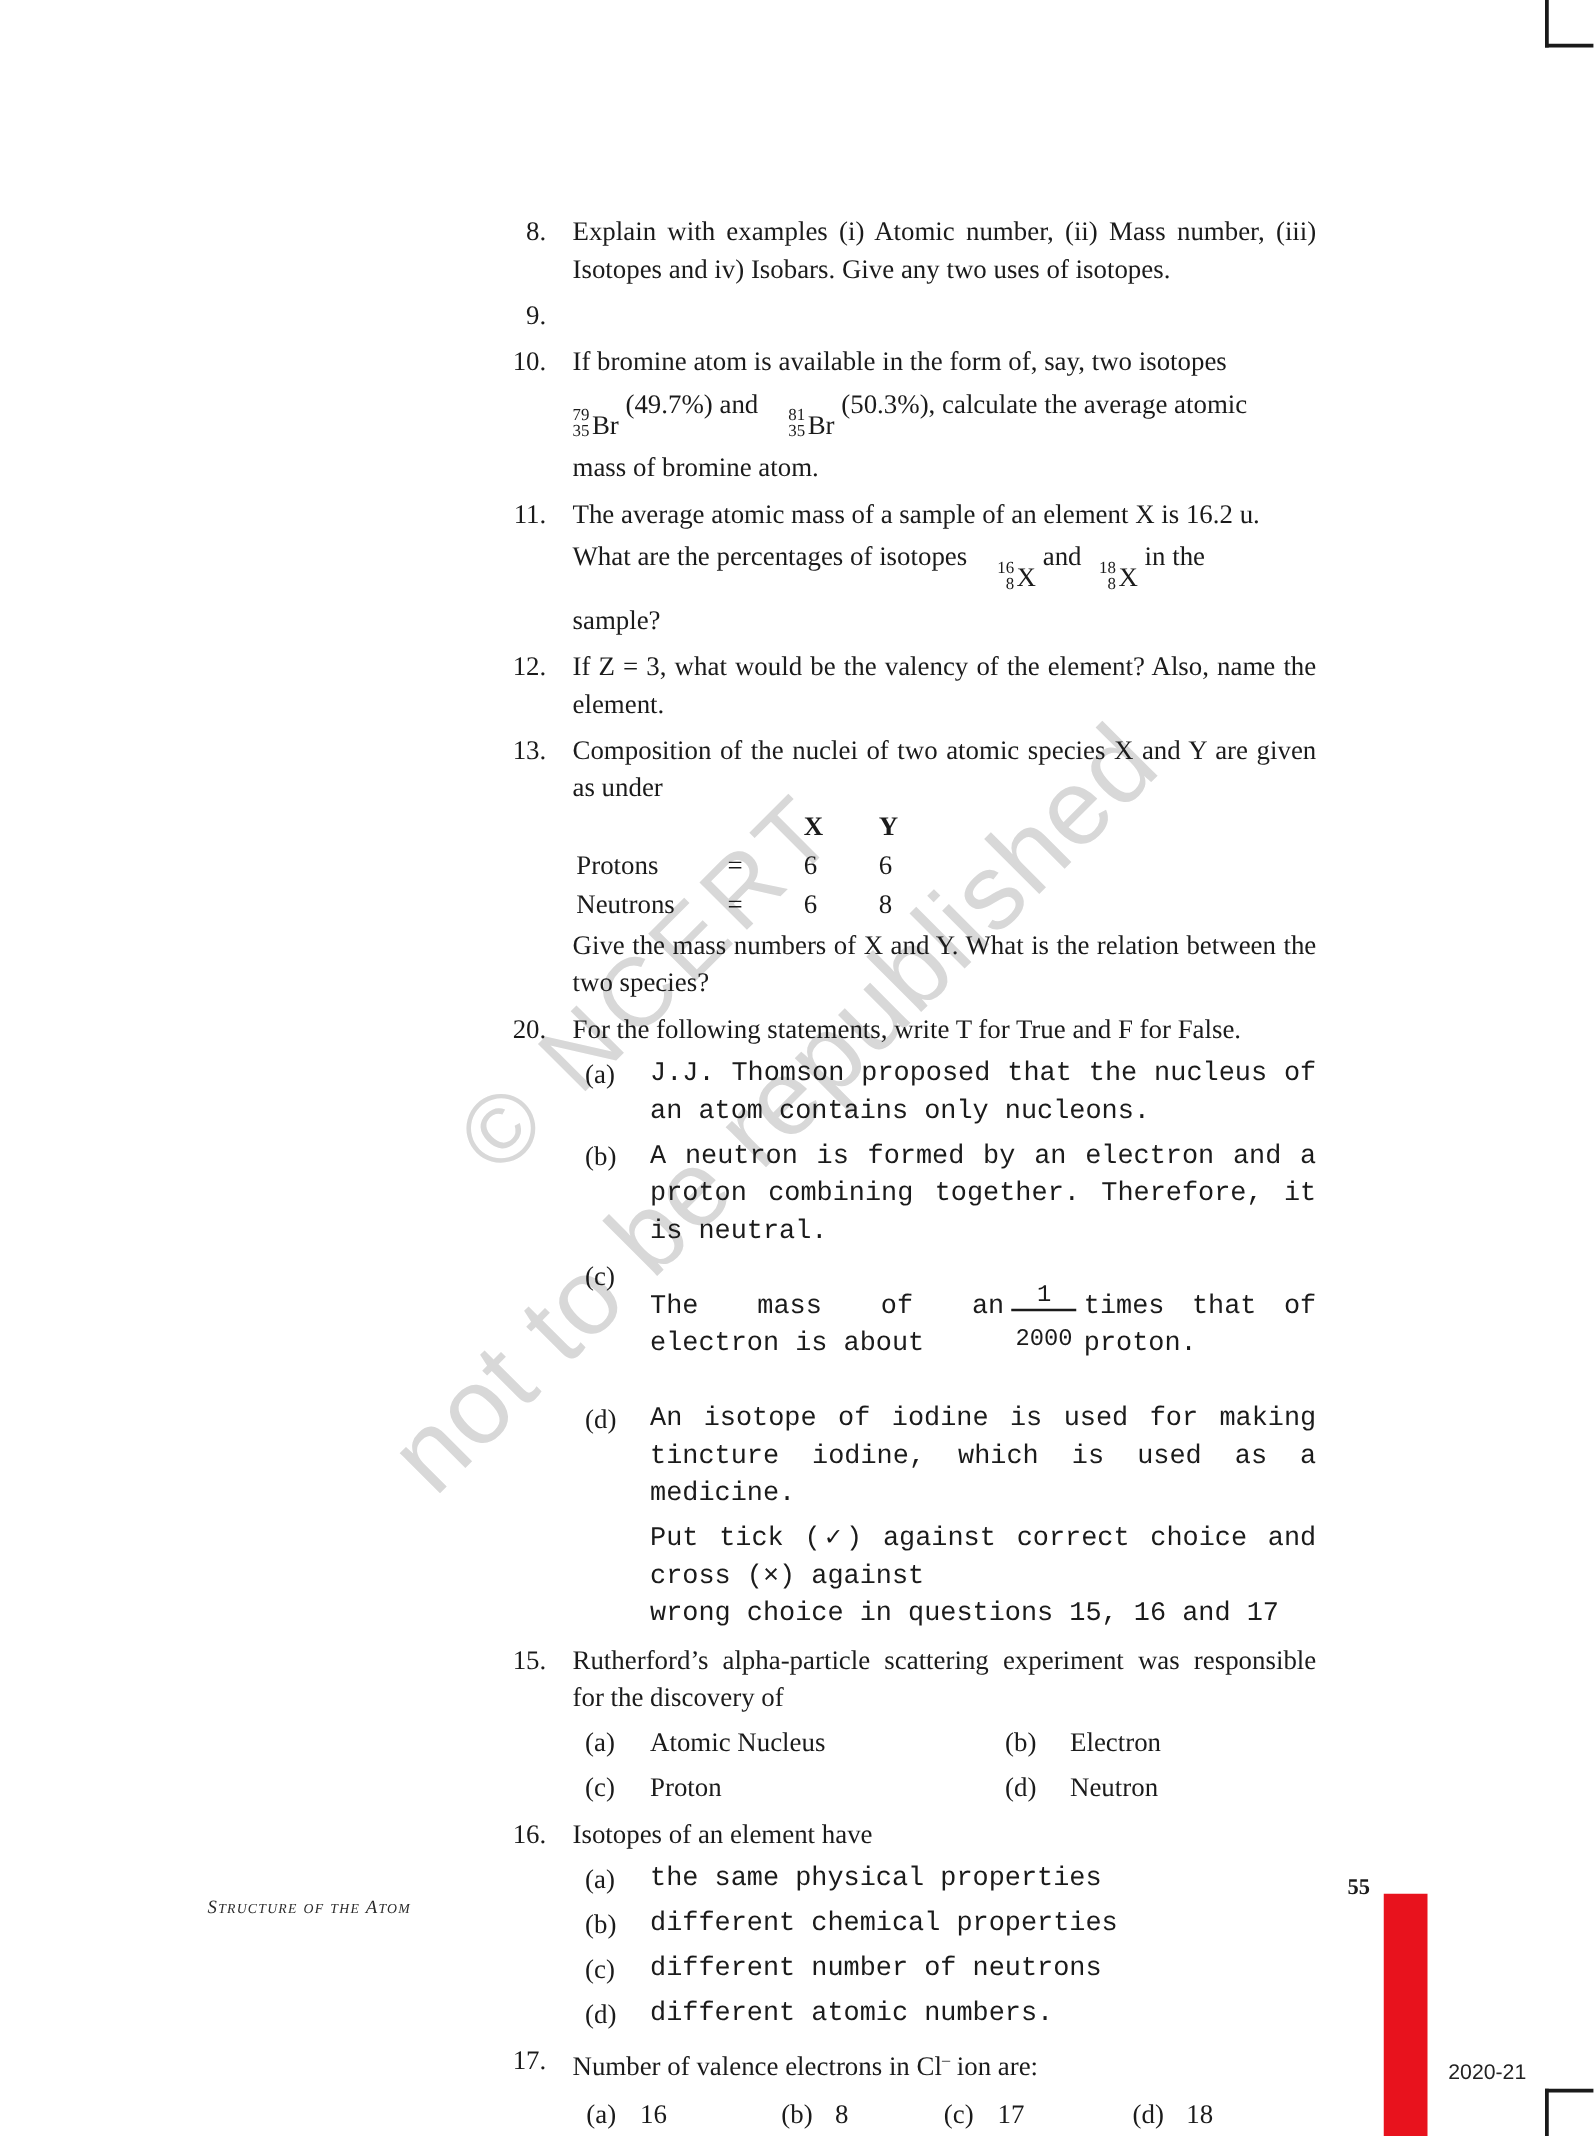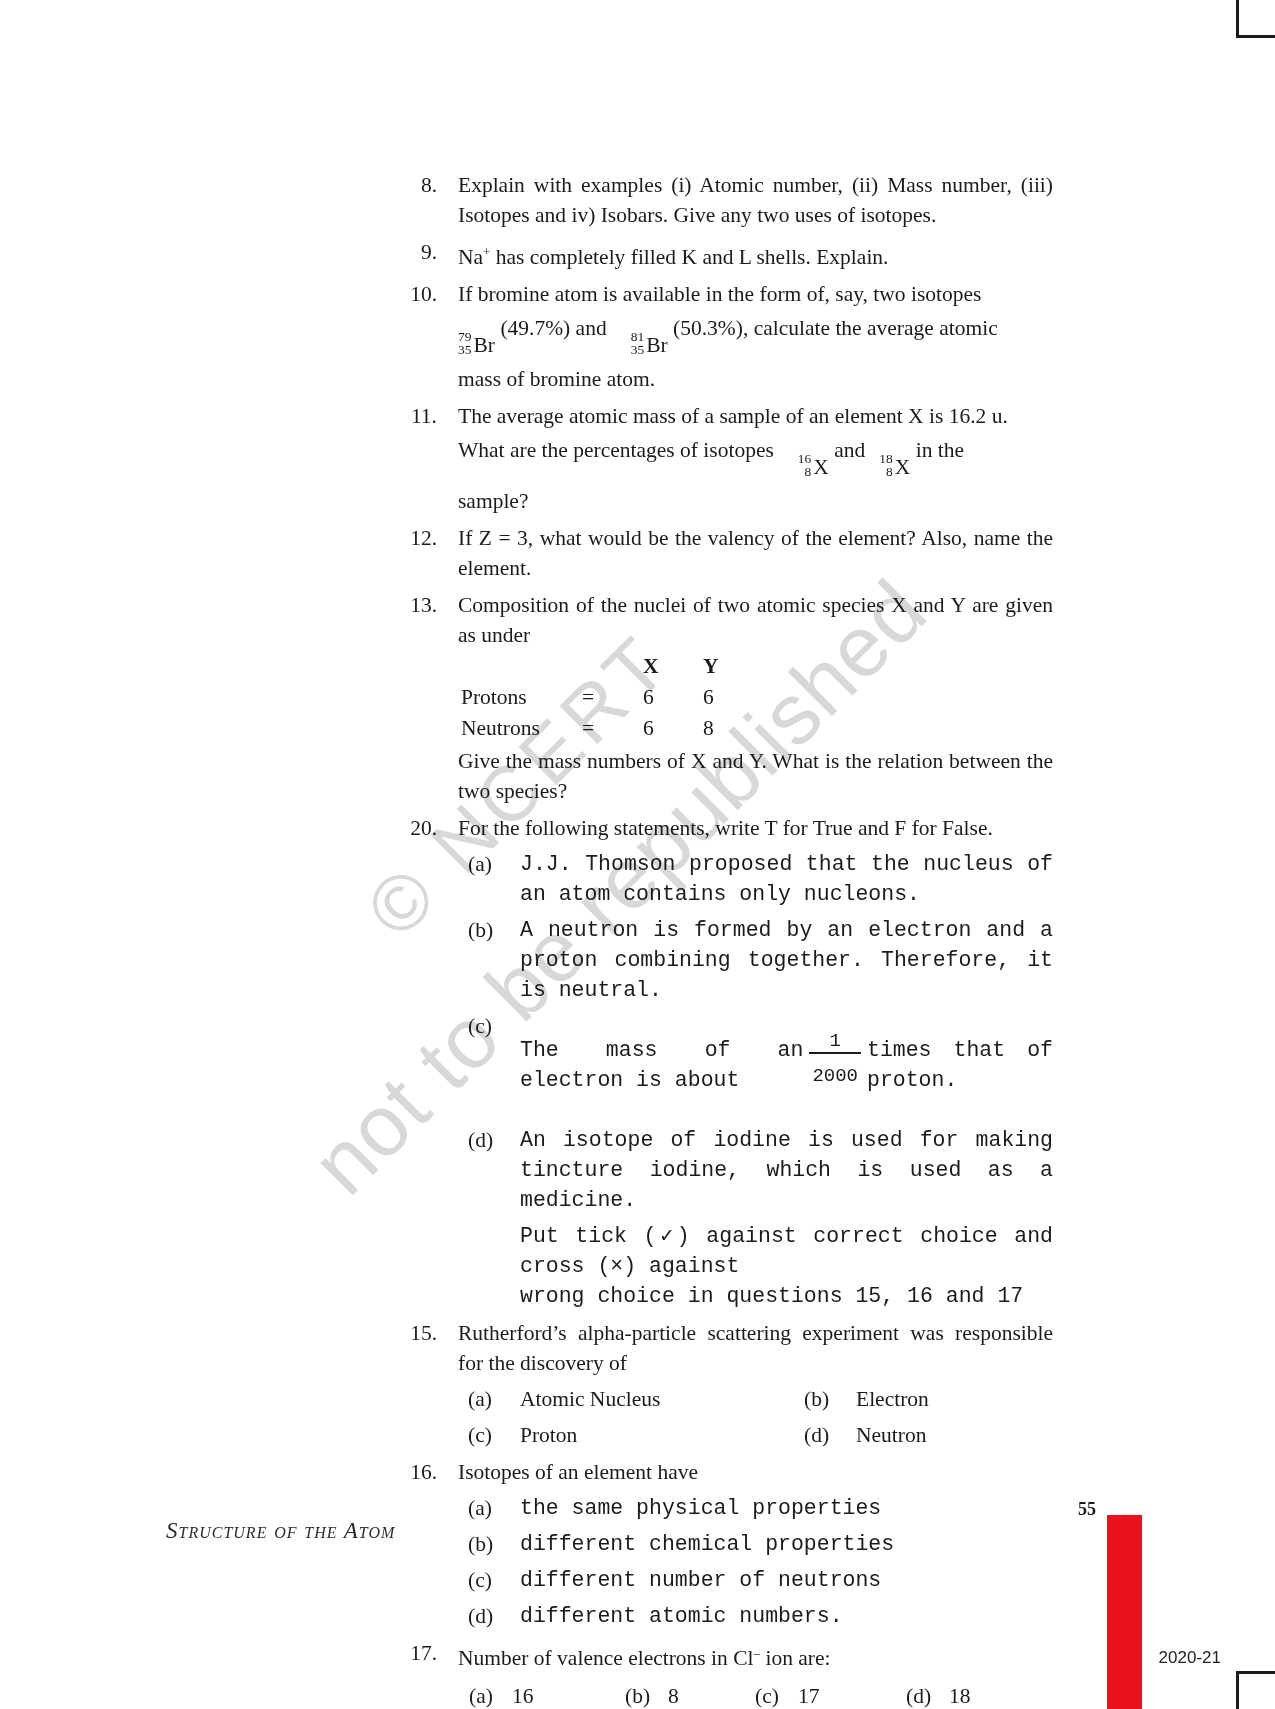--- a/index.html
+++ b/index.html
@@ -51,21 +51,21 @@
   .optcell1 { width:336px; display:flex; flex:none; }
   .optcell2 { flex:1; display:flex; }
   
   .inlopts { display:flex; margin-top:8px; margin-left:11px; }
   .inlcell { display:flex; flex:none; }
   .inlcell .lbl { width:43px; flex:none; }
   .w1 { width:156px; } .w2 { width:130px; } .w3 { width:151px; }
   
   .footer-left {
     position:absolute; left:166px; top:1518px; z-index:1;
-    font-style:italic; font-variant:small-caps; font-size:23px; letter-spacing:1px; color:#2a2a2a;
+    font-style:italic; font-variant:small-caps; font-size:15px; letter-spacing:1px; color:#2a2a2a;
   }
   .page-num { position:absolute; left:1078px; top:1499px; font-weight:bold; font-size:18px; z-index:1; }
   .red-bar { position:absolute; left:1107px; top:1515px; width:35px; height:194px; background:#e8121d; z-index:1; }
   .footer-center {
     position:absolute; left:0; top:1648px; width:1221px; text-align:right; z-index:1;
     font-family:"Liberation Sans", sans-serif; font-size:17px; color:#222;
   }
   
   .corner-tr { position:absolute; right:0; top:0; width:36px; height:35px; border-left:3px solid #1a1a1a; border-bottom:3px solid #1a1a1a; }
   .corner-br { position:absolute; right:0; bottom:0; width:36px; height:35px; border-left:3px solid #1a1a1a; border-top:3px solid #1a1a1a; }
@@ -82,21 +82,20 @@
 
   <div class="content">
 
     <div class="q">
       <div class="qnum">8.</div>
       <div class="qbody"><span>Explain with examples (i) Atomic number, (ii) Mass number, (iii) Isotopes and iv) Isobars. Give any two uses of isotopes.</span></div>
     </div>
 
     <div class="q">
       <div class="qnum">9.</div>
-      <div class="qbody"><span>Na</span><span class="sup">+</span><span> has completely filled K and L shells. Explain.</span></div>
     </div>
 
     <div class="q">
       <div class="qnum">10.</div>
       <div class="qbody">
         <div class="line">If bromine atom is available in the form of, say, two isotopes</div>
         <div class="iso-line">
           <span class="iso">
               <span class="iso-stack">
                 <span>79</span>

